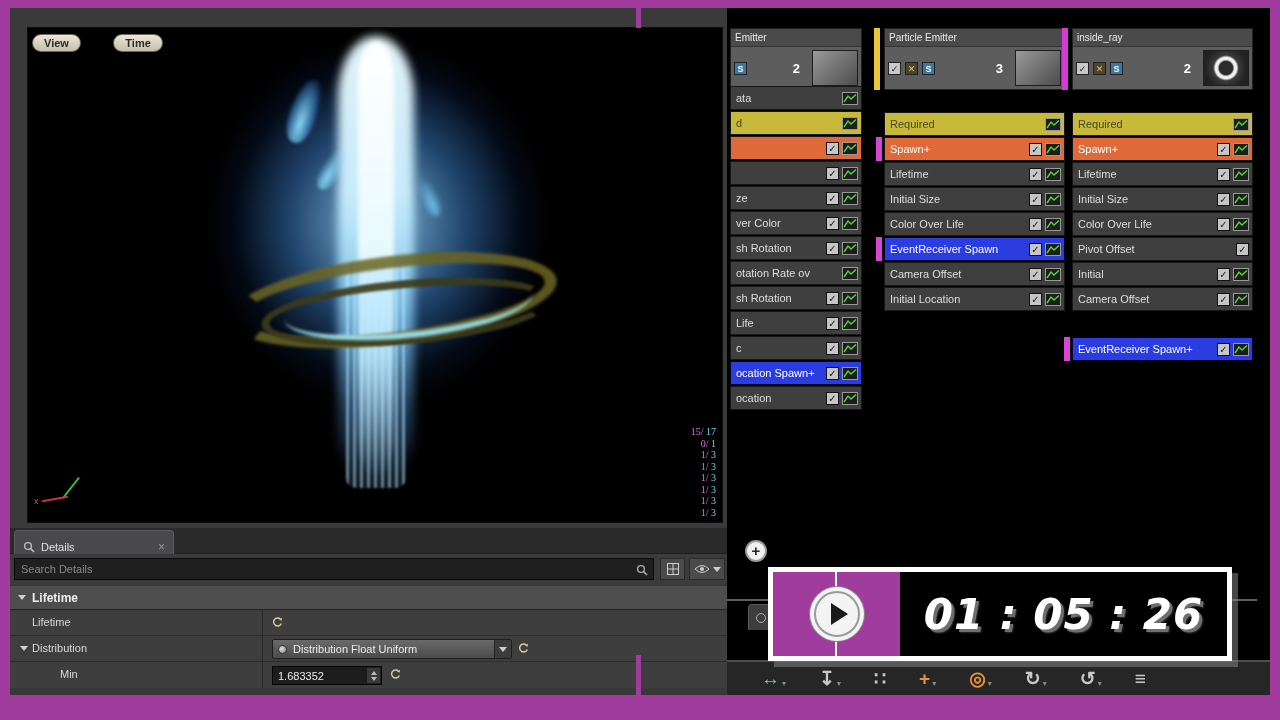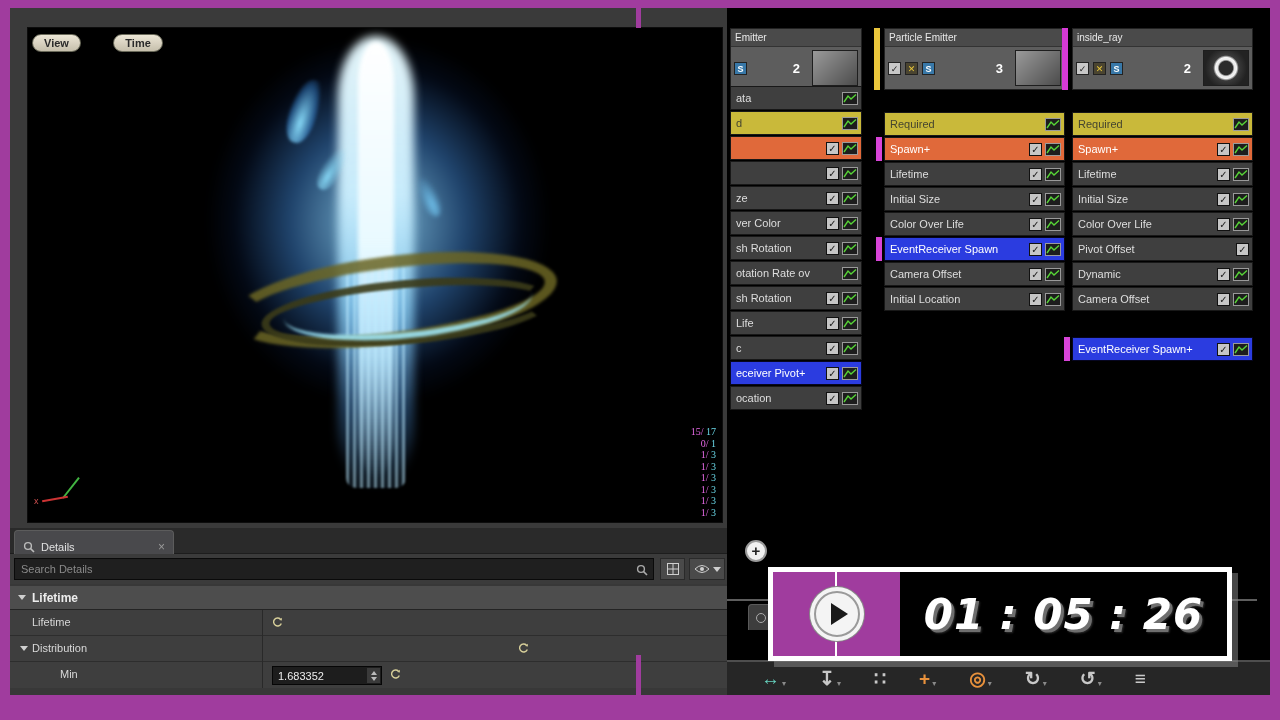--- a/index.html
+++ b/index.html
@@ -193,20 +193,27 @@
             <span class="reset" style="left:262px;">
               <svg width="11" height="11" viewBox="0 0 11 11">
                   <path d="M8.5 2.2 A4 4 0 1 0 9.3 6.5" fill="none" stroke="#d8d09a" stroke-width="1.4"></path>
                   <path d="M9.8 0.8 L9.9 3.6 L7.2 2.9 Z" fill="#d8d09a"></path>
                 </svg>
             </span>
           </div>
           <div class="d-row" style="top:26px;">
             <span class="tri-down" style="position:absolute;left:10px;top:10px;"></span>
             <span class="lbl" style="left:22px;">Distribution</span>
+            <span class="combo">
+              <span class="combo-circle"></span>
+              <span>Distribution Float Uniform</span>
+              <span class="combo-arrowbox">
+                  <span class="tri-down"></span>
+                </span>
+            </span>
             <span class="reset" style="left:508px;">
               <svg width="11" height="11" viewBox="0 0 11 11">
                   <path d="M8.5 2.2 A4 4 0 1 0 9.3 6.5" fill="none" stroke="#d8d09a" stroke-width="1.4"></path>
                   <path d="M9.8 0.8 L9.9 3.6 L7.2 2.9 Z" fill="#d8d09a"></path>
                 </svg>
             </span>
           </div>
           <div class="d-row" style="top:52px;border-bottom:none;">
             <span class="lbl" style="left:50px;">Min</span>
             <span class="numbox">
@@ -376,21 +383,21 @@
             <div class="mod-label">c</div>
             <div class="mod-icons">
               <div class="mod-check">✓</div>
               <div class="mod-graph"><svg width="16" height="13" viewBox="0 0 16 13">
                   <rect x="0.5" y="0.5" width="15" height="12" fill="#1d1d1d" stroke="#9a9a9a"></rect>
                   <path d="M2 10 L6 4 L9 7 L14 2.5" stroke="#57d437" stroke-width="1.4" fill="none"></path>
                 </svg></div>
             </div>
           </div>
           <div class="mod-row selected" style="top: 333px;">
-            <div class="mod-label">eceiver Pivot+</div>
+            <div class="mod-label">ocation Spawn+</div>
             <div class="mod-icons">
               <div class="mod-check">✓</div>
               <div class="mod-graph"><svg width="16" height="13" viewBox="0 0 16 13">
                   <rect x="0.5" y="0.5" width="15" height="12" fill="#1d1d1d" stroke="#9a9a9a"></rect>
                   <path d="M2 10 L6 4 L9 7 L14 2.5" stroke="#57d437" stroke-width="1.4" fill="none"></path>
                 </svg></div>
             </div>
           </div>
           <div class="mod-row" style="top: 358px;">
             <div class="mod-label">ocation</div>
@@ -558,21 +565,21 @@
                 </svg></div>
             </div>
           </div>
           <div class="mod-row" style="top: 209px;">
             <div class="mod-label">Pivot Offset</div>
             <div class="mod-icons">
               <div class="mod-check">✓</div>
             </div>
           </div>
           <div class="mod-row" style="top: 234px;">
-            <div class="mod-label">Dynamic</div>
+            <div class="mod-label">Initial</div>
             <div class="mod-icons">
               <div class="mod-check">✓</div>
               <div class="mod-graph"><svg width="16" height="13" viewBox="0 0 16 13">
                   <rect x="0.5" y="0.5" width="15" height="12" fill="#1d1d1d" stroke="#9a9a9a"></rect>
                   <path d="M2 10 L6 4 L9 7 L14 2.5" stroke="#57d437" stroke-width="1.4" fill="none"></path>
                 </svg></div>
             </div>
           </div>
           <div class="mod-row" style="top: 259px;">
             <div class="mod-label">Camera Offset</div>

